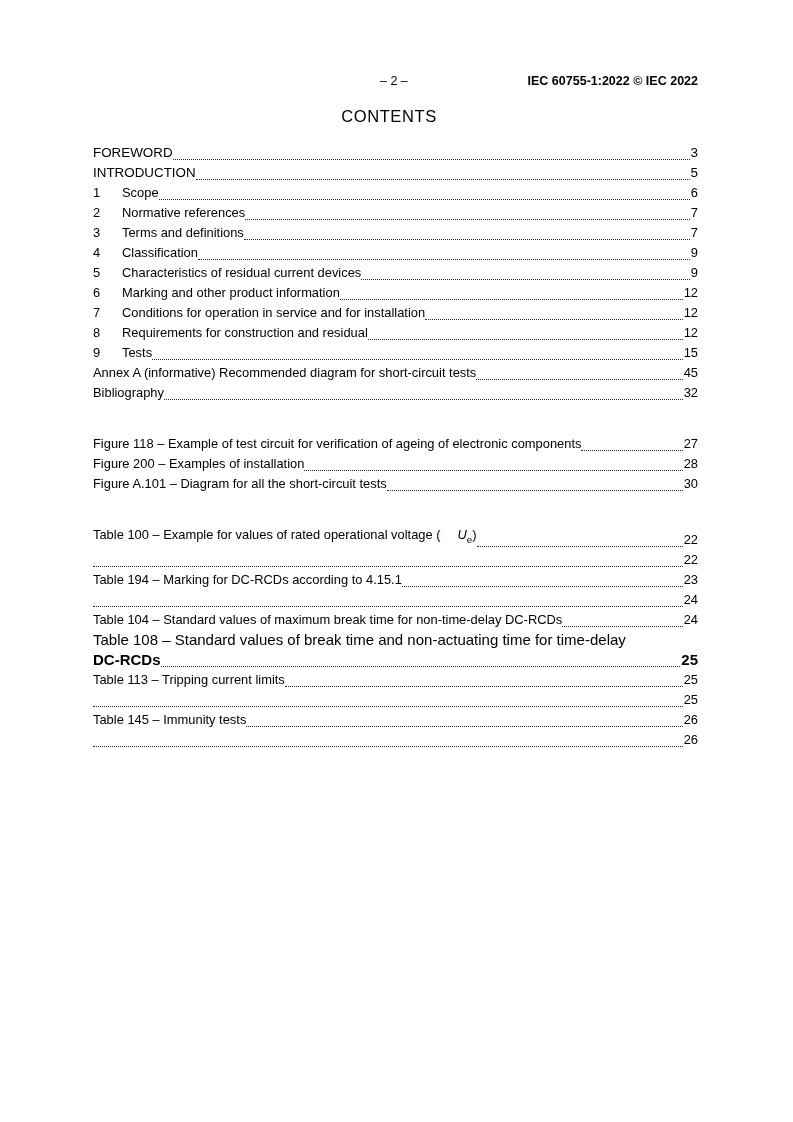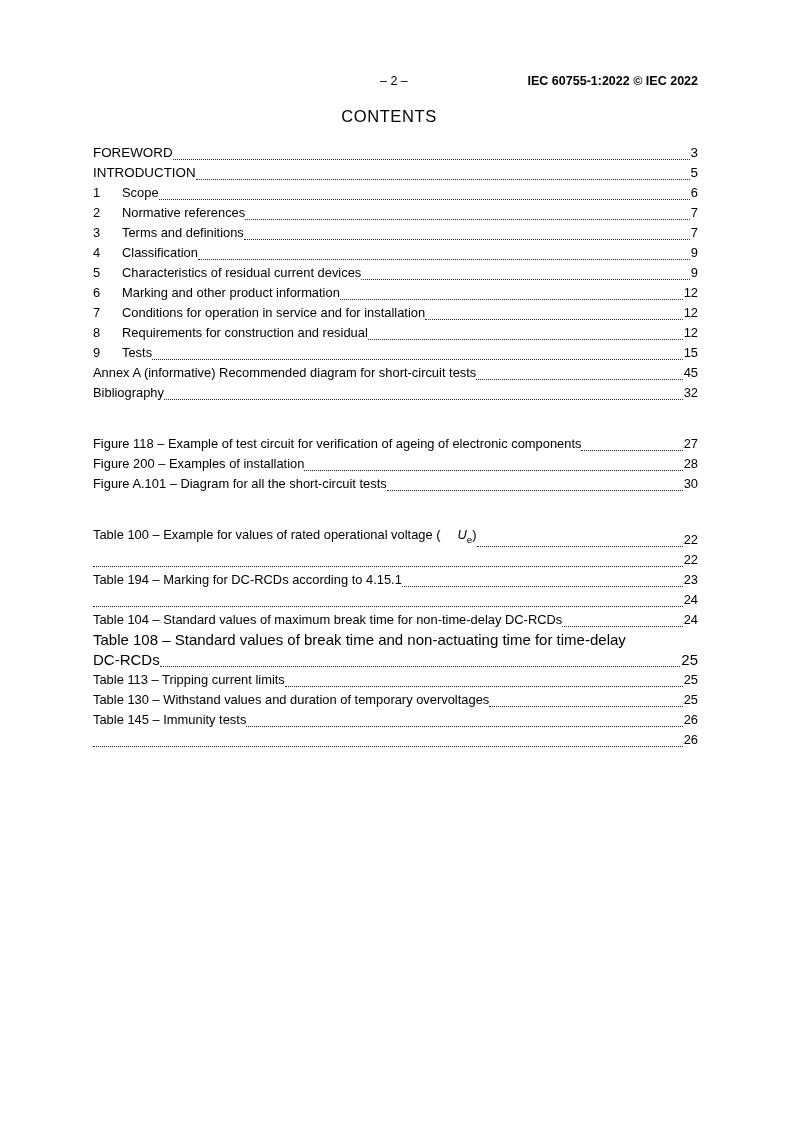--- a/index.html
+++ b/index.html
@@ -89,20 +89,21 @@
     font-size: 15px;
   }
   .wrap-first {
     display: block;
     white-space: normal;
   }
   .wrap-second {
     display: flex;
     align-items: flex-end;
     line-height: 20px;
+    font-weight: bold;
   }
   .sub-var {
     font-style: italic;
     padding-left: 17px;
   }
   .sub-var sub {
     font-style: normal;
     font-size: 76%;
   }
 </style>
@@ -266,21 +267,20 @@
       </span>
     </div>
 
     <div class="toc-row">
       <span class="label">Table 113 – Tripping current limits</span>
       <span class="leader"></span>
       <span class="pageno">25</span>
     </div>
 
     <div class="toc-row">
-      <span class="label">Table 130 – Withstand values and duration of temporary overvoltages</span>
       <span class="leader"></span>
       <span class="pageno">25</span>
     </div>
 
     <div class="toc-row">
       <span class="label">Table 145 – Immunity tests</span>
       <span class="leader"></span>
       <span class="pageno">26</span>
     </div>
 

